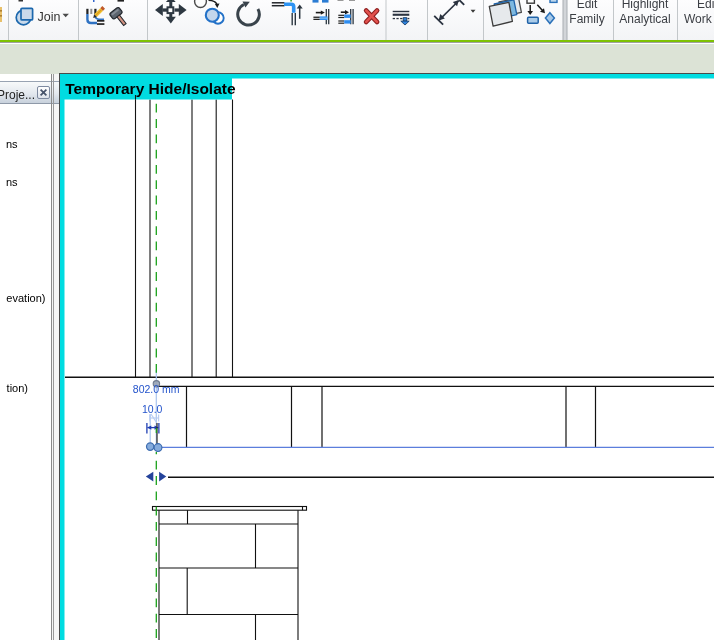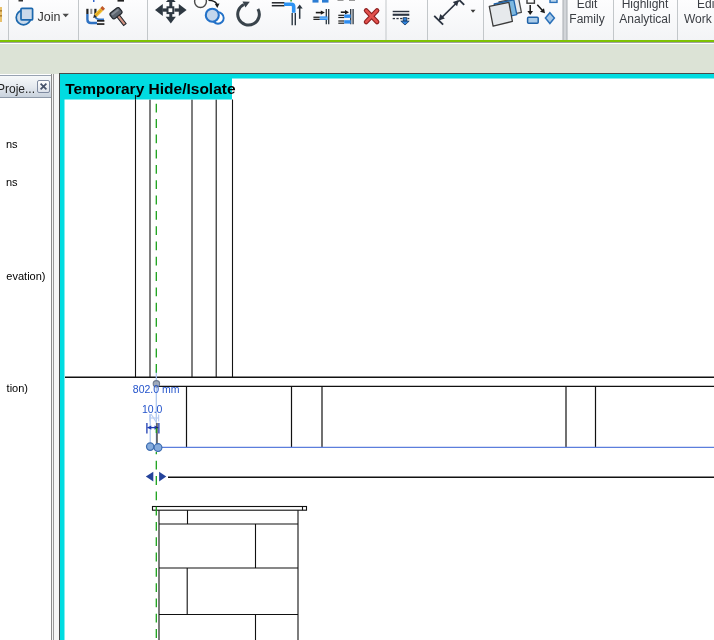--- a/index.html
+++ b/index.html
@@ -5,23 +5,23 @@
   html,body{margin:0;padding:0;}
   body{width:714px;height:640px;overflow:hidden;position:relative;
        font-family:"Liberation Sans",sans-serif;background:#fff;}
   #ribbon{position:absolute;left:0;top:0;width:714px;height:40px;
           background:linear-gradient(#fdfdfe,#f3f4f6);}
   #greenline{position:absolute;left:0;top:40px;width:714px;height:2px;background:#7ec203;}
   #grayline{position:absolute;left:0;top:42.3px;width:714px;height:1.2px;background:#9fa1a2;}
   #optbar{position:absolute;left:0;top:43.5px;width:714px;height:30px;background:#dce3d6;}
   #mainbg{position:absolute;left:0;top:73.5px;width:714px;height:566.5px;background:#f6f6f6;}
   #panel{position:absolute;left:0;top:73.5px;width:51px;height:566.5px;background:#fff;}
-  #ptitle{position:absolute;left:0;top:1px;width:51px;height:21.5px;
+  #ptitle{position:absolute;left:0;top:7px;width:51px;height:21.5px;
           background:linear-gradient(#f7f9fa,#e3e8ee 55%,#c8d1dc);
-          border-top:1px solid #98a3b2;border-bottom:1px solid #8e99a8;}
+          border-top:1px solid #98a3b2;border-bottom:1px solid #8e99a8;padding-left:43px;}
   #ptext{position:absolute;left:-3px;top:6px;font-size:12px;color:#1f1f1f;}
   #pclose{position:absolute;left:36.5px;top:4px;width:11px;height:11px;border:1px solid #7e8aa0;
           border-radius:2px;background:linear-gradient(#ffffff,#dde2ea);}
   .tree{position:absolute;font-size:11px;color:#000;white-space:nowrap;transform:translateX(-100%);}
   #pb1{position:absolute;left:51px;top:73.5px;width:1px;height:566.5px;background:#8a8a8a;}
   #pb2{position:absolute;left:53px;top:73.5px;width:1px;height:566.5px;background:#9a9a9a;}
   #canvaswrap{position:absolute;left:59px;top:73px;width:655px;height:567px;}
   svg{display:block;}
   text{font-family:"Liberation Sans",sans-serif;}
 </style>
@@ -188,21 +188,21 @@
 <div id="panel">
   <div id="ptitle">
     <div id="ptext">Proje...</div>
     <div id="pclose"></div>
     <svg style="position:absolute;left:36.5px;top:4px" width="13" height="13" viewBox="0 0 13 13">
       <path d="M3.6,3.6 L9.4,9.4 M9.4,3.6 L3.6,9.4" stroke="#46526a" stroke-width="1.7"></path>
     </svg>
   </div>
   <div class="tree" style="left:17.5px;top:64.5px">ns</div>
   <div class="tree" style="left:17.5px;top:102.5px">ns</div>
-  <div class="tree" style="left:45.5px;top:196px">evation)</div>
+  <div class="tree" style="left:45.5px;top:218px">evation)</div>
   <div class="tree" style="left:28px;top:308.5px">tion)</div>
 </div>
 <div id="pb1"></div>
 <div id="pb2"></div>
 <div id="canvaswrap">
 <svg width="655" height="567" viewBox="59 73 655 567">
 <rect x="59" y="73" width="655" height="567" fill="#ffffff"></rect>
 
 <g stroke="#141414" stroke-width="1.1">
   <line x1="135.5" y1="95.5" x2="135.5" y2="377.5"></line>

